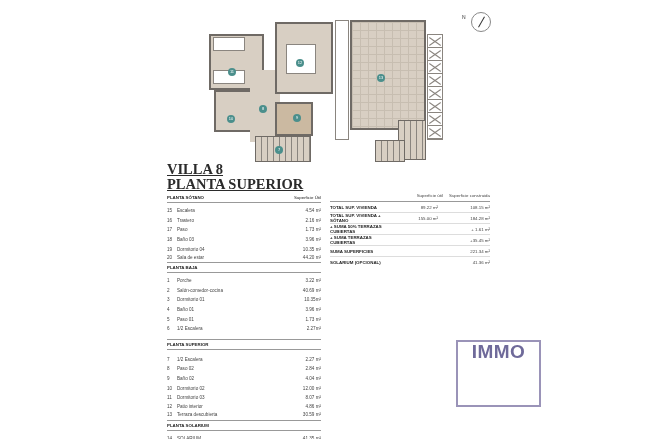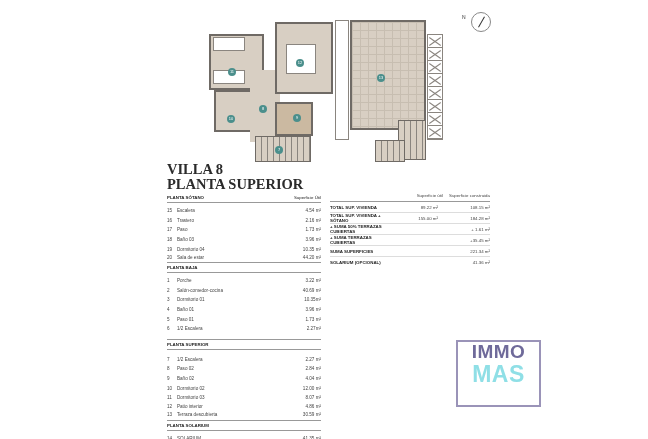--- a/index.html
+++ b/index.html
@@ -12,21 +12,21 @@
   .railing { position:absolute; border:1px solid #8a857f; background:#fff; }
   .rail-cell { height:13px; border-bottom:1px solid #8a857f; position:relative; }
   .rail-cell::before, .rail-cell::after { content:""; position:absolute; left:0; top:6px; width:100%; height:1px; background:#8a857f; }
   .rail-cell::before { transform:rotate(35deg); }
   .rail-cell::after { transform:rotate(-35deg); }
   .stairs { position:absolute; background:repeating-linear-gradient(90deg, #d8cfc3 0 5px, #8a857f 5px 6px); border:1px solid #6f6a65; }
   .compass { position:absolute; left:471px; top:12px; width:20px; height:20px; border:1px solid #888; border-radius:50%; }
   .compass::after { content:""; position:absolute; left:9px; top:3px; width:1px; height:12px; background:#333; transform:rotate(30deg); }
   .compass-n { position:absolute; left:462px; top:14px; font-size:5px; color:#333; }
 
-  .title { position:absolute; left:167px; top:162px; font-family:"Liberation Serif", serif; font-weight:bold; font-size:14.5px; line-height:15px; color:#2b2b2b; }
+  .title { position:absolute; left:167px; top:162px; font-family:"Liberation Serif", serif; font-weight:bold; font-size:14.5px; line-height:15px; color:#2b2b2b;text-decoration:underline; }
   .tbl { position:absolute; font-size:4.6px; color:#444; }
   .left-tbl { left:167px; top:193px; width:154px; }
   .sec-head { font-weight:bold; font-size:4.4px; color:#222; padding:2px 0 2px 0; border-bottom:1px solid #999; margin-bottom:3px; display:flex; justify-content:space-between; }
   .sec-head .col { font-weight:normal; }
   .row { display:flex; justify-content:space-between; height:9.6px; align-items:center; }
   .row .num { width:10px; }
   .row .lbl { flex:1; }
   .row .val { text-align:right; }
   .sec-sep { border-top:1px solid #999; margin-top:1px; }
 
@@ -250,14 +250,13 @@
     </div>
   <div class="rrow" style="border-bottom:none;">
       <span class="lbl">SOLARIUM (OPCIONAL)</span>
       <span class="v1"></span>
       <span class="v2">41.36 m²</span>
     </div>
 </div>
 
 <div class="logo">
   <div class="l1">IMMO</div>
-  <div class="l2">MAS</div>
 </div>
 
 </body></html>

